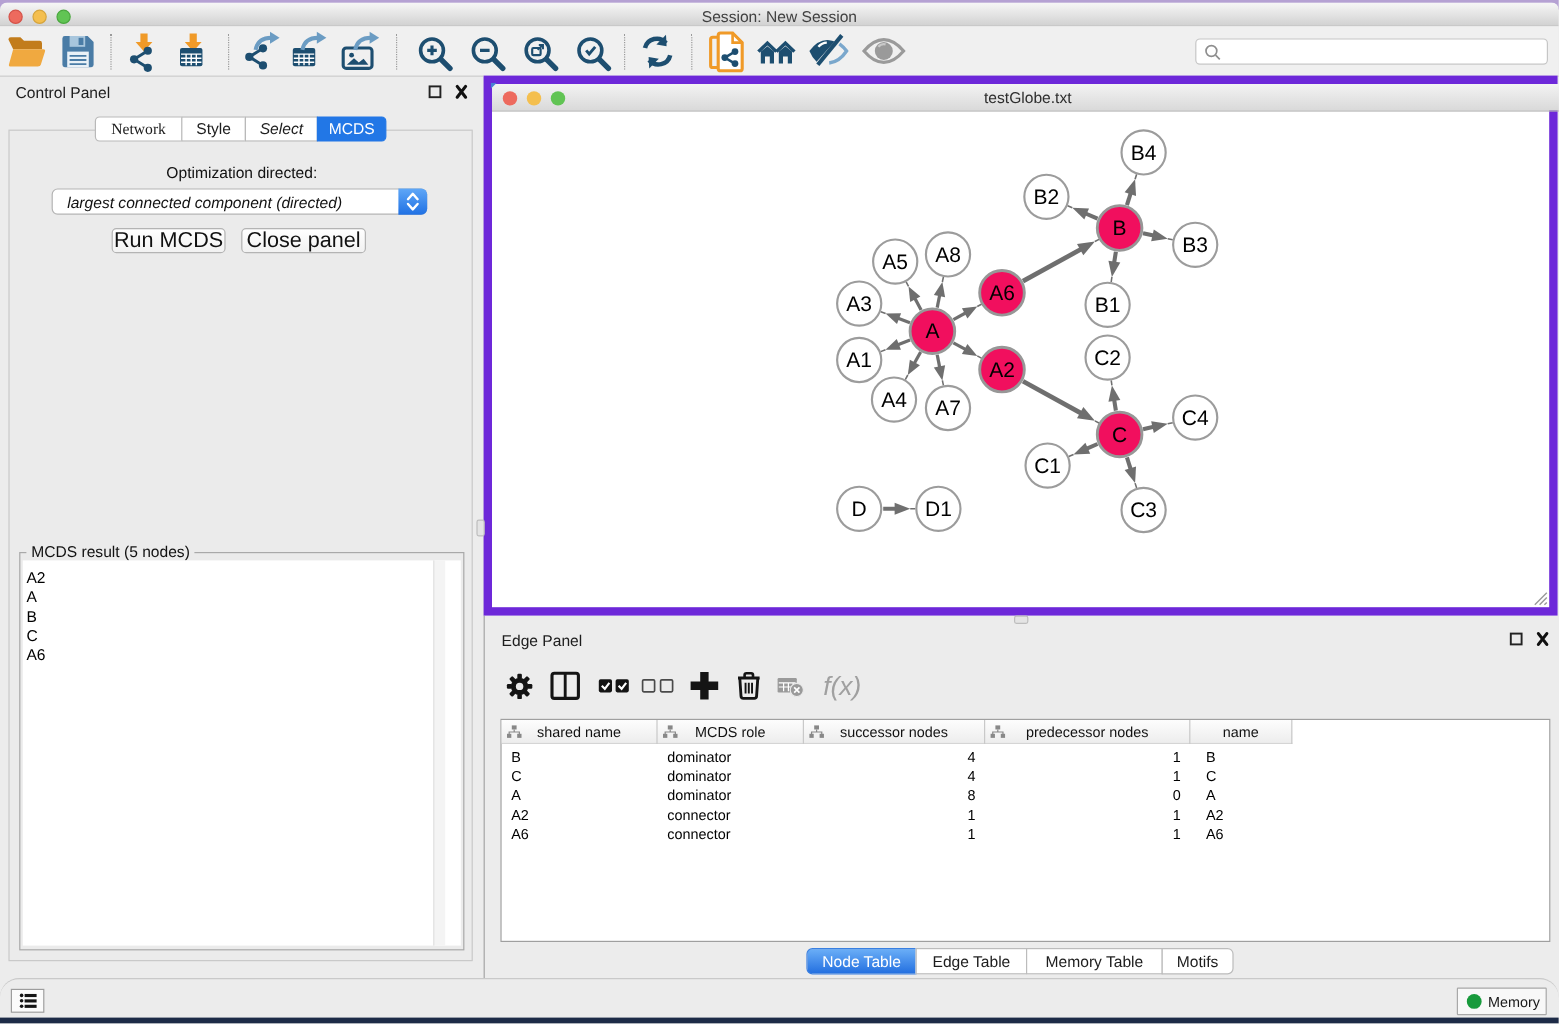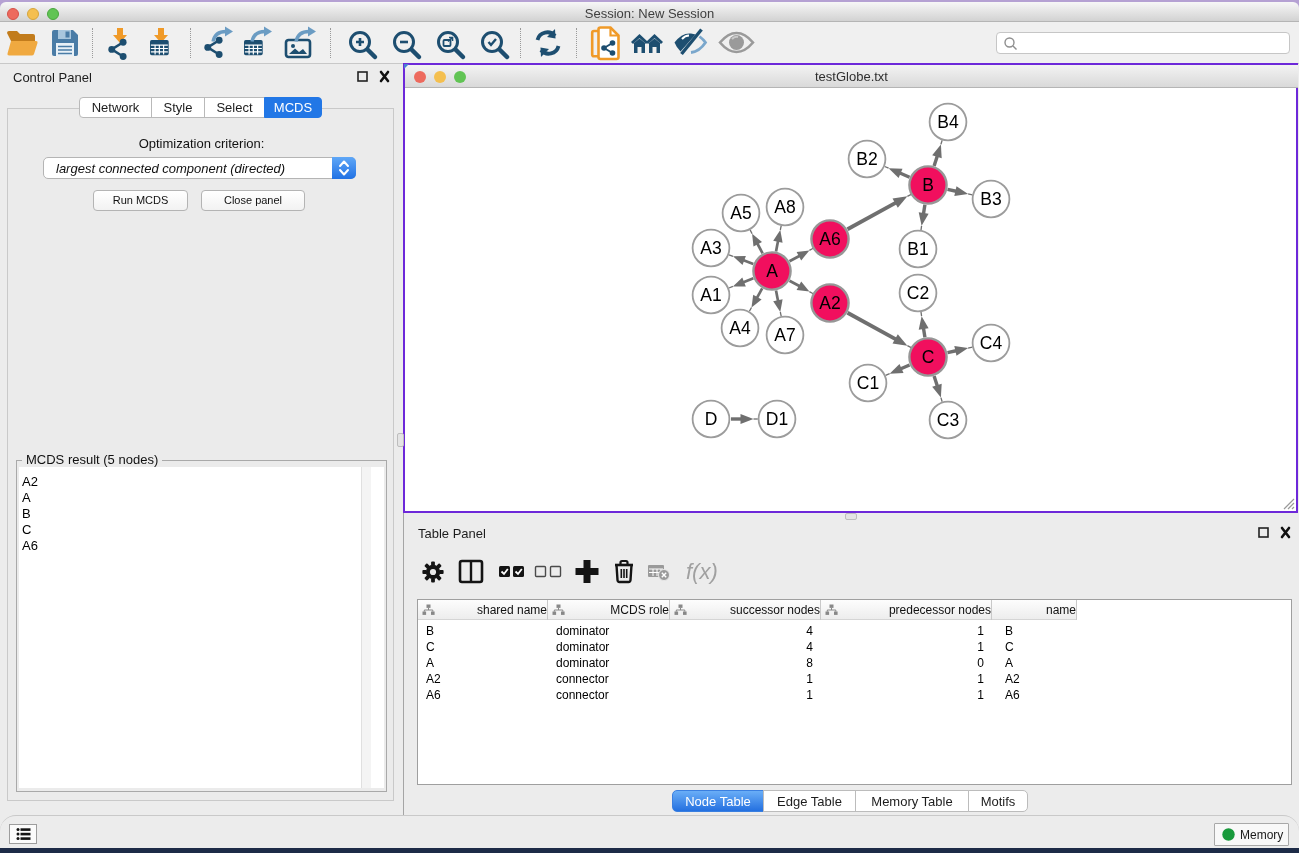--- a/index.html
+++ b/index.html
@@ -27,50 +27,50 @@
 .tab { position:absolute; top:0; height:21px; font-size:13px; text-align:center;
   background:#fff; border:1px solid #b9b9b9; color:#1d1d1d; line-height:19px; }
 .tab.sel { background:#2277e6; color:#fff; border-color:#2277e6; }
 #opt-label { left:0; top:136px; width:403px; text-align:center; font-size:13px; color:#111; }
 #dropdown { left:43px; top:157px; width:313px; height:22px; background:#fff;
   border:1px solid #b4b4b4; border-radius:5px; }
 #dropdown .txt { position:absolute; left:12px; top:3px; font-size:13px; color:#111;font-style:italic; }
 #dropdown .btn { position:absolute; right:-1px; top:-1px; width:24px; height:22px;
   border-radius:0 5px 5px 0; background:linear-gradient(#5fa7f7,#2071e4); }
 .pushbtn { position:absolute; top:190px; height:21px; background:linear-gradient(#ffffff,#f2f2f2);
-  border:1px solid #b4b4b4; border-radius:4px; font-size:11px; text-align:center;
+  border:1px solid #b4b4b4; border-radius:4px; font-size:18px; text-align:center;
   line-height:19px; color:#111; }
 
 #mcds-box { left:16px; top:460px; width:371px; height:332px;
   border:1px solid #a9a9a9; }
 #mcds-label { left:22px; top:452px; background:#ebebeb; padding:0 4px;
   font-size:13px; color:#111;text-align:center; }
 #mcds-list { left:19px; top:467px; width:365px; height:321px; background:#fff;
   font-size:13px; color:#000; padding-top:7px; }
 #mcds-list div { padding-left:3px; height:16px; line-height:16px; }
 #mcds-scroll { left:361px; top:467px; width:10px; height:321px; background:#f4f4f4;
   border-left:1px solid #e0e0e0; }
 #vdivider { left:403px; top:64px; width:1px; height:754px; background:#a5a5a5; }
 #gwin { left:403px; top:63px; width:895px; height:450px; background:#fff;
-  border:2px solid #6d28d9; }
+  border:7px solid #6d28d9; }
 #gwin-title { left:0; top:0; width:893px; height:23px;
   background:linear-gradient(#f3f3f3,#d9d9d9); border-bottom:1px solid #b5b5b5; }
 #gwin-title .tl { position:absolute; top:6px; width:12px; height:12px; border-radius:50%; }
 #gwin-title .t { position:absolute; width:100%; text-align:center; top:4px;
   font-size:13px; color:#2e2e2e; }
 
 #tp-header { left:404px; top:520px; width:895px; height:26px; }
 #tp-header .t { position:absolute; left:14px; top:6px; font-size:13px; color:#1d1d1d; }
 #tp-toolbar { left:404px; top:550px; width:895px; height:44px; }
 #tbl { left:417px; top:599px; width:875px; height:186px; background:#fff;
   border:1px solid #9f9f9f; }
 #tbl-header { position:absolute; left:0; top:0; width:659px; height:20px;
   background:linear-gradient(#fdfdfd,#ededed); border-bottom:1px solid #d5d5d5; }
 .th { position:absolute; top:0; height:20px; border-right:1px solid #c9c9c9;
-  font-size:12px; text-align:right; line-height:20px; color:#111; }
+  font-size:12px; text-align:center; line-height:20px; color:#111; }
 .td { position:absolute; font-size:12px; color:#000; height:16px; line-height:16px; }
 
 .btab { position:absolute; top:790px; height:22px; font-size:13px; text-align:center;
   line-height:21px; background:#fff; border:1px solid #bcbcbc; color:#1d1d1d; z-index:3; }
 .btab.sel { background:linear-gradient(#6aaef7,#2470e0); color:#fff; border-color:#3a7fe0; }
 
 #statusbar { left:0; top:815px; width:1299px; height:33px; background:#ececec;
   border-top:1px solid #c9c9c9;border-radius:16px; }
 #darkstrip { left:0; top:848px; width:1299px; height:5px; background:#1d2b47; }
 #memorybox { position:absolute; right:10px; top:7px; width:75px; height:23px; background:#f8f8f8;
@@ -222,26 +222,26 @@
 
 <div class="abs" id="cp-header">
   <div class="t">Control Panel</div>
   <svg width="40" height="14" style="position:absolute;left:355px;top:6px">
     <rect x="3" y="2" width="9" height="9" fill="none" stroke="#222" stroke-width="1.6"></rect>
     <path d="M26 2 L33 11 M33 2 L26 11" stroke="#111" stroke-width="2.6" stroke-linecap="round"></path>
   </svg>
 </div>
 <div class="abs" id="cp-body"></div>
 <div class="abs tabrow">
-  <div class="tab" style="left:79px; width:73px; border-radius:4px 0 0 4px;">Network</div>
+  <div class="tab" style="left:79px; width:73px; border-radius:4px 0 0 4px;font-family:Liberation Serif, serif;">Network</div>
   <div class="tab" style="left:151px; width:54px;">Style</div>
-  <div class="tab" style="left:204px; width:61px;">Select</div>
+  <div class="tab" style="left:204px; width:61px;font-style:italic;">Select</div>
   <div class="tab sel" style="left:264px; width:58px; border-radius:0 4px 4px 0;">MCDS</div>
 </div>
-<div class="abs" id="opt-label">Optimization criterion:</div>
+<div class="abs" id="opt-label">Optimization directed:</div>
 <div class="abs" id="dropdown">
   <div class="txt">largest connected component (directed)</div>
   <div class="btn">
     <svg width="24" height="22">
       <path d="M8 9 L12 4.5 L16 9" fill="none" stroke="#fff" stroke-width="2" stroke-linecap="round" stroke-linejoin="round"></path>
       <path d="M8 13 L12 17.5 L16 13" fill="none" stroke="#fff" stroke-width="2" stroke-linecap="round" stroke-linejoin="round"></path>
     </svg>
   </div>
 </div>
 <div class="pushbtn" style="left:93px; width:95px;">Run MCDS</div>
@@ -370,21 +370,21 @@
   <text x="372" y="336" text-anchor="middle" font-size="17.5" fill="#000">D1</text>
   </svg>
   <svg width="14" height="14" style="position:absolute;right:1px;bottom:1px">
     <path d="M13 3 L3 13 M13 7 L7 13 M13 11 L11 13" stroke="#9a9a9a" stroke-width="1.2" fill="none"></path>
   </svg>
 </div>
 <div class="abs" style="left:397px;top:433px;width:7px;height:14px;background:#e4e4e4;border:1px solid #bdbdbd;border-radius:2px"></div>
 <div class="abs" style="left:845px;top:513px;width:12px;height:7px;background:#e4e4e4;border:1px solid #bdbdbd;border-radius:2px"></div>
 
 <div class="abs" id="tp-header">
-  <div class="t">Table Panel</div>
+  <div class="t">Edge Panel</div>
   <svg width="40" height="14" style="position:absolute;left:852px;top:6px">
     <rect x="3" y="2" width="9" height="9" fill="none" stroke="#222" stroke-width="1.6"></rect>
     <path d="M26 2 L33 11 M33 2 L26 11" stroke="#111" stroke-width="2.6" stroke-linecap="round"></path>
   </svg>
 </div>
 <div class="abs" id="tp-toolbar">
     <svg width="895" height="44" style="position:absolute;left:0;top:0">
       <g transform="translate(29,22)">
         <g fill="#141414">
   <circle cx="0" cy="0" r="7.2"></circle>

